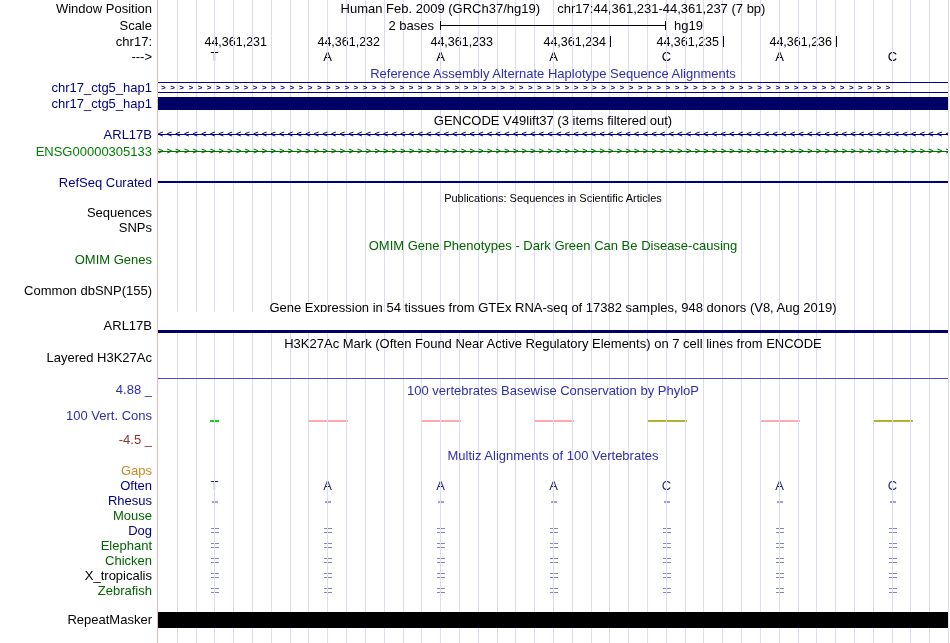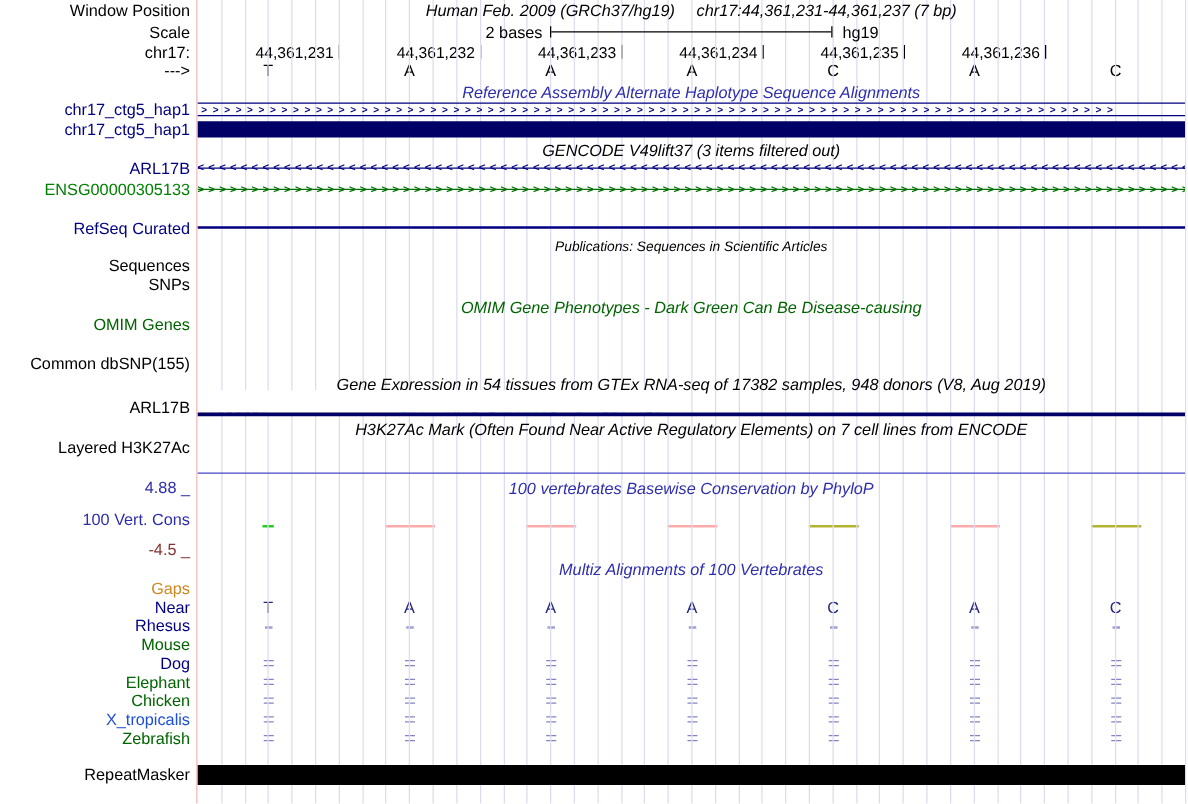--- a/index.html
+++ b/index.html
@@ -2,21 +2,21 @@
 <html><head>
 <meta charset="utf-8">
 <style>
   html,body{margin:0;padding:0;background:#fff;}
   .canvas{position:relative;width:950px;height:643px;background:#fff;overflow:hidden;
           font-family:"Liberation Sans",sans-serif;color:#000;}
   .canvas div{position:absolute;box-sizing:border-box;}
   .grid{top:0;height:643px;width:1px;background:#dcdcf0;}
   .pinkline{top:0;height:643px;width:1px;background:#f2b8b8;left:157px;}
   .lbl{left:0;width:152px;text-align:right;font-size:13px;line-height:13px;height:13px;white-space:nowrap;}
-  .title{left:158px;width:790px;text-align:center;font-size:13px;line-height:13px;height:13px;white-space:nowrap;font-style:italic;}
+  .title{left:158px;width:790px;text-align:center;font-size:13px;line-height:13px;height:13px;white-space:nowrap;}
   .small{font-size:11px;line-height:12px;}
   .navy{color:#000080;} .green{color:#006400;} .blue{color:#2e2eae;} .darkred{color:#883333;}
   .coord{font-size:12.5px;line-height:12px;height:12px;text-align:right;white-space:nowrap;}
   .ctick{top:36px;width:1px;height:11px;background:#000;}
   .base{top:50px;width:113px;text-align:center;font-size:13px;line-height:13px;}
   .scaletxt{left:330px;top:19px;width:104px;text-align:right;font-size:13px;line-height:13px;}
   .scalebar{left:440px;top:21px;width:226px;height:9px;border-left:1px solid #000;border-right:1px solid #000;}
   .scalebar::after{content:"";position:absolute;left:0;right:0;top:4px;border-top:1px solid #000;}
   .hg19{left:674px;top:19px;font-size:13px;line-height:13px;}
   .chevbox{left:158px;top:82px;width:790px;height:11px;border-top:1px solid #000080;border-bottom:1px solid #000080;
@@ -49,21 +49,21 @@
     <div class="meq" style="left: 324px; top: 588px;"></div>
     <div class="meq" style="left: 211px; top: 588px;"></div>
     <div class="lbl" style="top: 584px; color: rgb(0, 100, 0);">Zebrafish</div>
     <div class="meq" style="left: 889px; top: 573px;"></div>
     <div class="meq" style="left: 776px; top: 573px;"></div>
     <div class="meq" style="left: 663px; top: 573px;"></div>
     <div class="meq" style="left: 550px; top: 573px;"></div>
     <div class="meq" style="left: 437px; top: 573px;"></div>
     <div class="meq" style="left: 324px; top: 573px;"></div>
     <div class="meq" style="left: 211px; top: 573px;"></div>
-    <div class="lbl" style="top: 569px; color: #1d4ed8;">X_tropicalis</div>
+    <div class="lbl" style="top: 569px; color: #000000;">X_tropicalis</div>
     <div class="meq" style="left: 889px; top: 558px;"></div>
     <div class="meq" style="left: 776px; top: 558px;"></div>
     <div class="meq" style="left: 663px; top: 558px;"></div>
     <div class="meq" style="left: 550px; top: 558px;"></div>
     <div class="meq" style="left: 437px; top: 558px;"></div>
     <div class="meq" style="left: 324px; top: 558px;"></div>
     <div class="meq" style="left: 211px; top: 558px;"></div>
     <div class="lbl" style="top: 554px; color: rgb(0, 100, 0);">Chicken</div>
     <div class="meq" style="left: 889px; top: 543px;"></div>
     <div class="meq" style="left: 776px; top: 543px;"></div>
@@ -90,21 +90,21 @@
     <div class="mdash" style="left: 325px; top: 501px;"></div>
     <div class="mdash" style="left: 212px; top: 501px;"></div>
     <div class="lbl" style="top: 494px; color: rgb(0, 0, 128);">Rhesus</div>
     <div class="mbase" style="left: 836px; top: 479px;">C</div>
     <div class="mbase" style="left: 723px; top: 479px;">A</div>
     <div class="mbase" style="left: 610px; top: 479px;">C</div>
     <div class="mbase" style="left: 497px; top: 479px;">A</div>
     <div class="mbase" style="left: 384px; top: 479px;">A</div>
     <div class="mbase" style="left: 271px; top: 479px;">A</div>
     <div class="mbase" style="left: 158px; top: 479px;">T</div>
-    <div class="lbl" style="top: 479px; color: rgb(0, 0, 128);">Near</div>
+    <div class="lbl" style="top: 479px; color: rgb(0, 0, 128);">Often</div>
     <div class="lbl" style="top: 464px; color: rgb(204, 136, 34);">Gaps</div>
     <div class="cmark" style="left: 873px; width: 40px; background: rgb(179, 179, 51);"></div>
     <div class="cmark" style="left: 760px; width: 40px; background: rgb(255, 170, 170);"></div>
     <div class="cmark" style="left: 647px; width: 40px; background: rgb(179, 179, 51);"></div>
     <div class="cmark" style="left: 534px; width: 40px; background: rgb(255, 170, 170);"></div>
     <div class="cmark" style="left: 421px; width: 40px; background: rgb(255, 170, 170);"></div>
     <div class="cmark" style="left: 308px; width: 40px; background: rgb(255, 170, 170);"></div>
     <div class="cmark" style="left: 210px; width: 9px; background: rgb(34, 204, 34);"></div>
     <div class="gbar" style="left: 531px; top: 318px; height: 12px; background: rgb(248, 208, 208);"></div>
     <div class="gbar" style="left: 524px; top: 325px; height: 5px; background: rgb(80, 168, 120);"></div>

